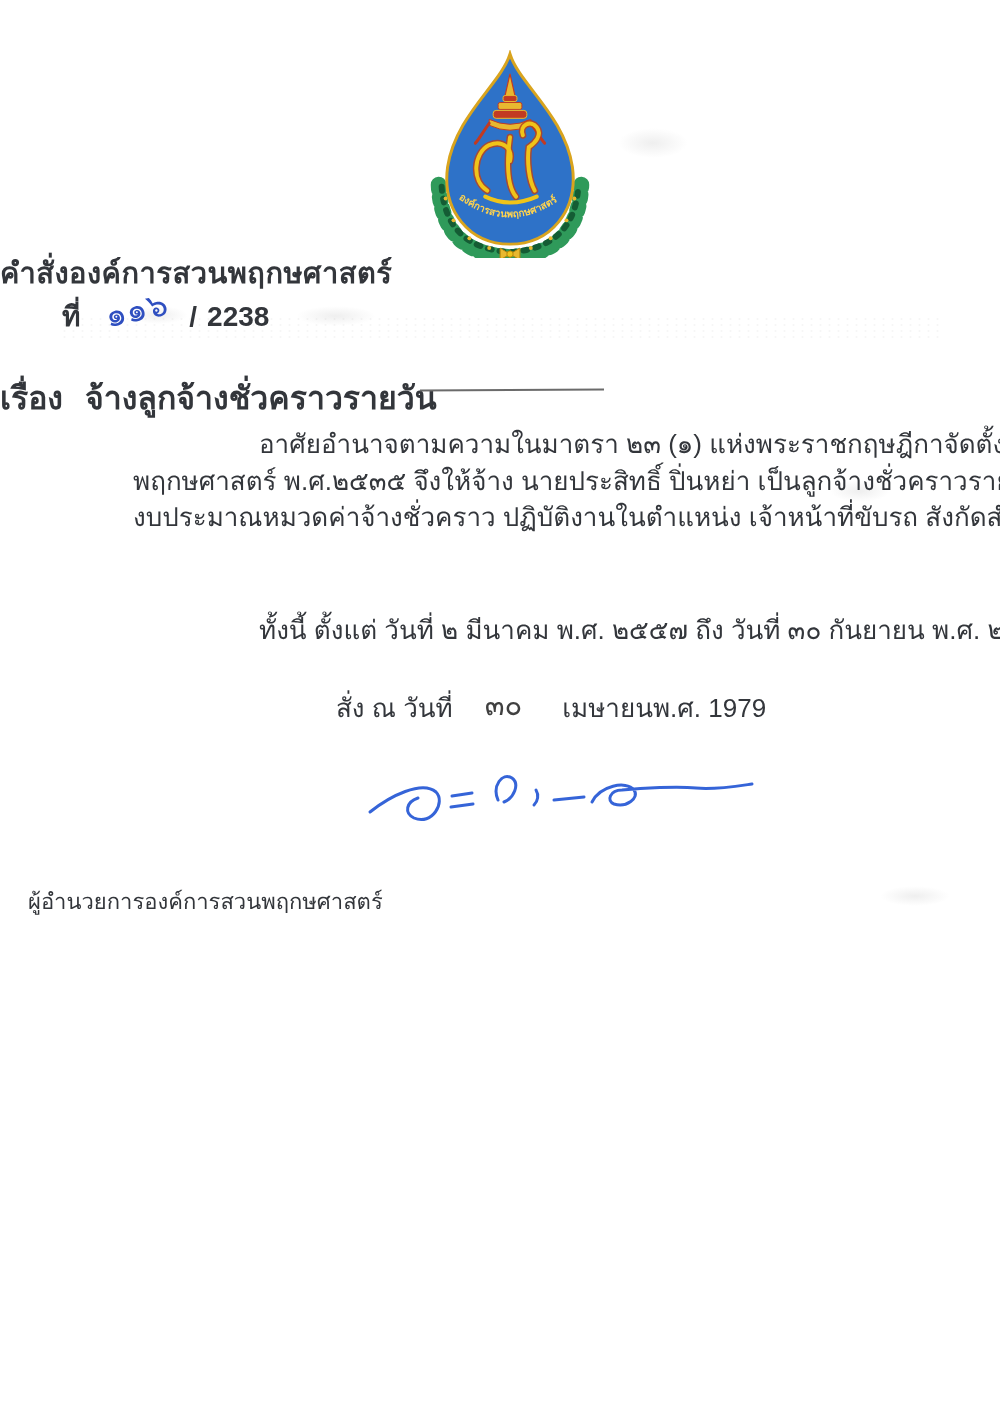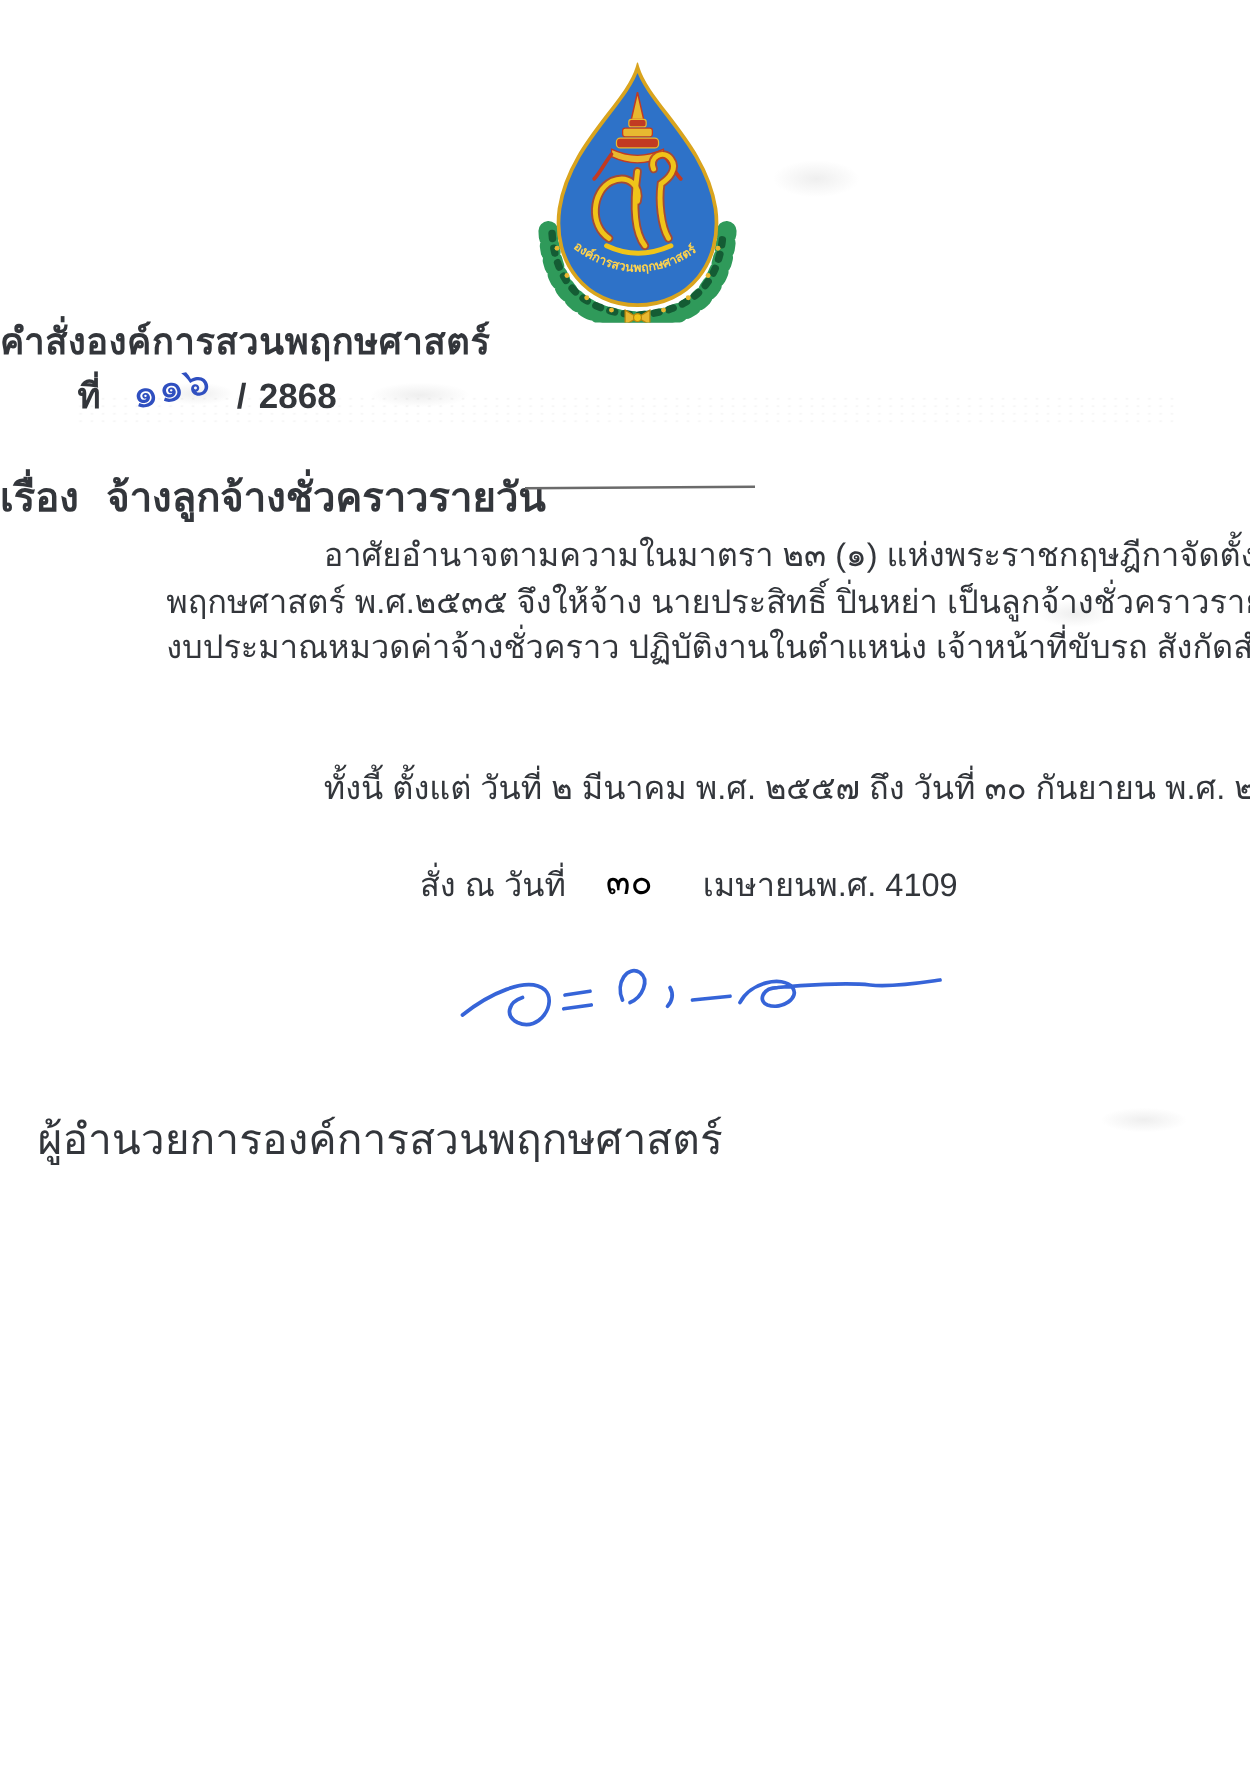--- a/index.html
+++ b/index.html
@@ -50,30 +50,30 @@
   .body-text .line{white-space:nowrap;}
   .para1{top:426px;}
   .indent{text-indent:126px;}
   .para2{top:612px;}
   .order-line{
     position:absolute;left:336px;top:684px;
     font-size:26px;white-space:nowrap;
   }
   .order-line .hand{
     display:inline-block;
-    color:#000000;font-size:29px;
+    color:#404040;font-size:29px;
     margin:0 40px 0 32px;
     transform:translateY(-2px);
     text-align:right;
   }
   .order-line .month{}
 
   .signature{position:absolute;left:340px;top:760px;width:420px;height:90px;}
   .sig-name{top:846px;font-size:26px;padding-left:16px;}
-  .sig-title{top:884px;font-size:34px;padding-left:30px;}
+  .sig-title{top:884px;font-size:22px;padding-left:12px;margin-left:16px;}
 </style>
 </head>
 <body>
 
 <div class="page">
 
   <div class="noise-band" style="left:60px;top:316px;width:880px;height:24px;"></div>
   <div class="smudge" style="left:618px;top:128px;width:70px;height:30px;"></div>
   <div class="smudge" style="left:296px;top:306px;width:80px;height:20px;"></div>
   <div class="smudge" style="left:128px;top:306px;width:60px;height:18px;"></div>
@@ -130,41 +130,41 @@
     <g>
       <path d="M 75 200 L 85 206 L 75 212 Z" fill="#e8b830" stroke="#b8860b" stroke-width="1"></path>
       <path d="M 95 200 L 85 206 L 95 212 Z" fill="#e8b830" stroke="#b8860b" stroke-width="1"></path>
       <circle cx="85" cy="206" r="3.2" fill="#f0c419" stroke="#b8860b" stroke-width="1"></circle>
     </g>
   </svg>
 
   <div class="center-line doc-title">คำสั่งองค์การสวนพฤกษศาสตร์</div>
 
   <div class="center-line number-line">
-    <span>ที่</span><span class="hand">๑๑๖</span><span class="sep">/</span><span>2868</span>
+    <span>ที่</span><span class="hand">๑๑๖</span><span class="sep">/</span><span>2238</span>
   </div>
 
   <div class="center-line subject-line">
     <span class="subject-label">เรื่อง</span><span>จ้างลูกจ้างชั่วคราวรายวัน</span>
   </div>
 
   <div class="divider"></div>
 
   <div class="body-text para1">
     <div class="line indent">อาศัยอำนาจตามความในมาตรา ๒๓ (๑) แห่งพระราชกฤษฎีกาจัดตั้งองค์การสวน-</div>
     <div class="line">พฤกษศาสตร์ พ.ศ.๒๕๓๕ จึงให้จ้าง นายประสิทธิ์ ปิ่นหย่า เป็นลูกจ้างชั่วคราวรายวันตาม</div>
     <div class="line">งบประมาณหมวดค่าจ้างชั่วคราว ปฏิบัติงานในตำแหน่ง เจ้าหน้าที่ขับรถ สังกัดสำนักอำนวยการ โดยให้</div>
   </div>
 
   <div class="body-text para2">
     <div class="line indent">ทั้งนี้ ตั้งแต่ วันที่ ๒ มีนาคม พ.ศ. ๒๕๕๗ ถึง วันที่ ๓๐ กันยายน พ.ศ. ๒๕๕๗</div>
   </div>
 
   <div class="order-line">
-    <span>สั่ง ณ วันที่</span><span class="hand">๓๐</span><span class="month">เมษายน</span><span>พ.ศ. 4109</span>
+    <span>สั่ง ณ วันที่</span><span class="hand">๓๐</span><span class="month">เมษายน</span><span>พ.ศ. 1979</span>
   </div>
 
   <svg class="signature" viewBox="0 0 420 90" aria-hidden="true">
     <g fill="none" stroke="#2b5cd6" stroke-width="3" stroke-linecap="round" opacity=".95">
       <path d="M 30 52 C 50 36 82 20 96 32 C 106 42 92 66 74 58 C 64 53 66 42 78 38"></path>
       <path d="M 112 36 L 132 33"></path>
       <path d="M 111 47 L 133 44"></path>
       <path d="M 158 40 C 152 26 162 12 172 18 C 180 24 174 38 164 42"></path>
       <path d="M 196 30 C 199 35 198 41 194 45"></path>
       <path d="M 214 40 L 244 37"></path>

